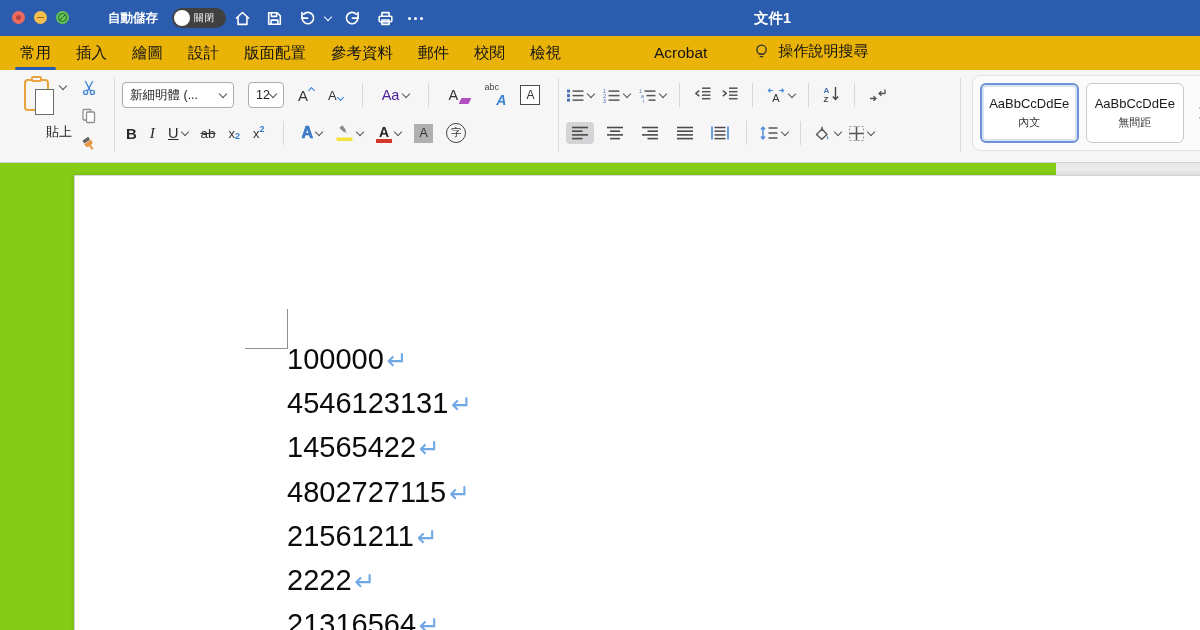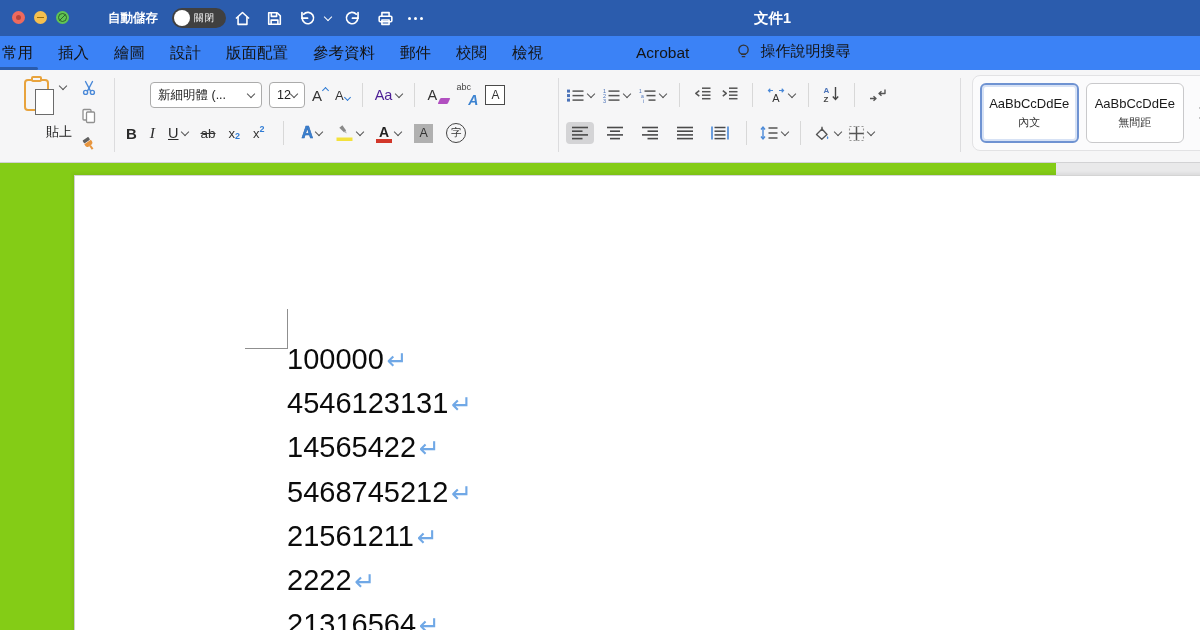--- a/index.html
+++ b/index.html
@@ -26,22 +26,22 @@
   .toggle-state { color:#fff; font-size:9.5px; margin-left:4px; letter-spacing:1px; }
   .qicons { position:absolute; left:233px; top:0; height:36px; display:flex; align-items:center; gap:13px; }
   .qicons svg { display:block; }
   .wchev { width:6px; height:6px; border-right:1.6px solid #fff; border-bottom:1.6px solid #fff;
     transform:rotate(45deg); margin:-3px 0 0 -4px; }
   .dots { display:flex; gap:3px; }
   .dots i { width:3px; height:3px; border-radius:50%; background:#fff; }
   .doc-title { position:absolute; left:754px; top:9px; color:#fff; font-size:14.5px; font-weight:700; }
 
   
-  .tabsrow { position:absolute; left:0; top:36px; width:1200px; height:34px; background:#3b82f6;
-    display:flex; align-items:center; }
+  .tabsrow { position:absolute; left:0; top:36px; width:1200px; height:34px; background:#eab308;
+    display:flex; align-items:center; padding-left:18px; }
   .tab { position:relative; font-size:15.5px; color:#141414; margin-right:21px; padding:7px 2px; cursor:default; }
   .tab.active::after { content:""; position:absolute; left:-3px; right:-3px; bottom:1px; height:3px;
     border-radius:2px; background:#2a5cad; }
   .tab.acrobat { margin-left:68px; }
   .tellme { display:flex; align-items:flex-start; gap:7px; margin-left:22px; font-size:15px; color:#141414; }
 
   
   .ribbon { position:absolute; left:0; top:70px; width:1200px; height:93px; background:#f6f6f7;
     border-bottom:1px solid #d2d2d4; }
   .vdiv { position:absolute; top:8px; bottom:10px; width:1px; background:#dcdcde; }
@@ -52,21 +52,21 @@
     border-radius:4px; background:#f6f6f7; }
   .cliptab { position:absolute; left:7px; top:0; width:11px; height:6px; border:2px solid #e8a33d;
     border-radius:2px; background:#f6f6f7; }
   .clipsheet { position:absolute; left:11px; top:13px; width:19px; height:26px; background:#fff;
     border:1.6px solid #6b6b6b; }
   .paste-chev { position:absolute; right:-6px; top:10px; }
   .chev { width:6px; height:6px; border-right:1.5px solid #555; border-bottom:1.5px solid #555;
     transform:rotate(45deg); margin-top:-3px; flex:0 0 auto; }
   .paste-label { font-size:13px; color:#222; margin-top:5px; }
   .minicol { position:absolute; left:80px; top:9px; display:flex; flex-direction:column; gap:6px; align-items:center; }
-  .row1 { position:absolute; left:122px; top:10px; height:30px; display:flex; align-items:center; gap:7px;margin-left:28px; }
+  .row1 { position:absolute; left:122px; top:10px; height:30px; display:flex; align-items:center; gap:14px; }
   .row2 { position:absolute; left:126px; top:48px; height:30px; display:flex; align-items:center; gap:13px; }
   .selectbox { height:26px; background:#fff; border:1px solid #ababab; border-radius:4px;
     display:flex; align-items:center; justify-content:space-between; padding:0 7px; font-size:12.5px; color:#222; }
   .fontname { width:112px; }
   .fontsize { width:36px; }
   .abtn { position:relative; font-size:15px; color:#333; display:flex; align-items:flex-start; }
   .bluechev { width:5px; height:5px; border-right:1.6px solid #2f7bd4; border-bottom:1.6px solid #2f7bd4; }
   .up { transform:rotate(-135deg); margin:1px 0 0 1px; }
   .down { transform:rotate(45deg); margin:7px 0 0 1px; }
   .casebtn { display:flex; align-items:center; gap:4px; font-size:14.5px; color:#4c1d95; }
@@ -504,21 +504,21 @@
     </div>
   </div>
 
   <div class="docarea">
     <div class="page">
       <div class="cornermark"></div>
       <div class="textblock">
         <div><span>100000</span><span class="retmark">↵</span></div>
         <div><span>4546123131</span><span class="retmark">↵</span></div>
         <div><span>14565422</span><span class="retmark">↵</span></div>
-        <div><span>5468745212</span><span class="retmark">↵</span></div>
+        <div><span>4802727115</span><span class="retmark">↵</span></div>
         <div><span>21561211</span><span class="retmark">↵</span></div>
         <div><span>2222</span><span class="retmark">↵</span></div>
         <div><span>21316564</span><span class="retmark">↵</span></div>
       </div>
     </div>
   </div>
 
 </div>
 
 </body></html>

